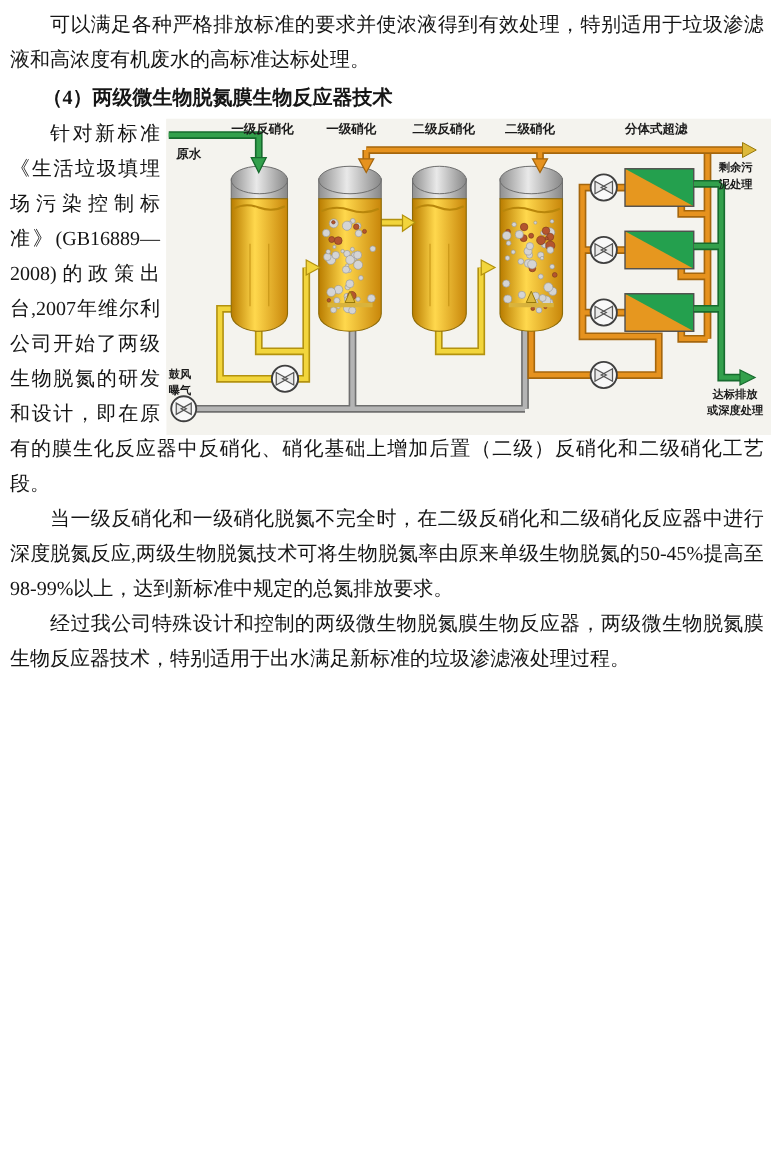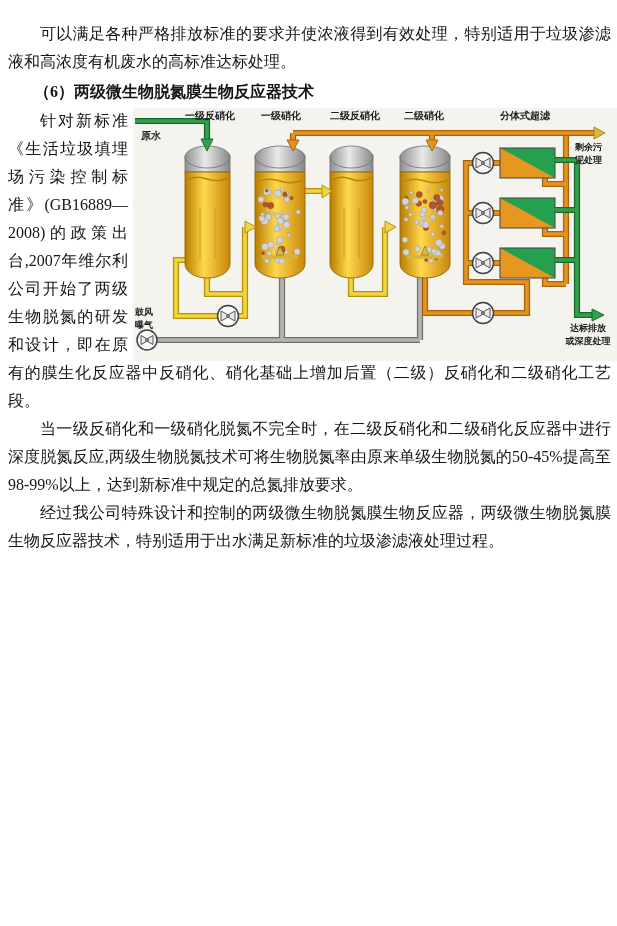--- a/index.html
+++ b/index.html
@@ -1,21 +1,21 @@
 <!DOCTYPE html>
 <html style="--diagram-bg: #f4f3ee; --pipe-green: #33a04c; --pipe-green-dark: #176b2e; --pipe-orange: #e6921e; --pipe-orange-dark: #a5660d; --pipe-yellow: #f2d53c; --pipe-yellow-dark: #b3920f; --pipe-gray: #b4b4b4; --pipe-gray-dark: #6f6f6f; --tank-gold: #f0ad00; --membrane-green: #24a04e; --membrane-orange: #e6971f;"><head>
 <meta charset="utf-8">
 <style>
   html,body{margin:0;padding:0;background:#ffffff;}
   body{
     width:617px;height:926px;overflow:hidden;
     font-family:"Liberation Serif","DejaVu Serif",serif;
     font-size:16px;line-height:28px;color:#151515;
   }
-  .page{padding-top:20px;}
+  .page{padding-top:7px;}
   .para{margin:0;padding:0 6px 0 8px;text-align:justify;text-indent:2em;}
   .heading{margin:1px 0;padding-left:34px;font-weight:bold;font-size:16px;line-height:29px;}
   .figure{
     float:right;width:484px;height:216px;margin:1px 0 8px 5px;
     background:var(--diagram-bg,#f4f3ee);
   }
   .figure svg{display:block;}
   
   .o{fill:none;stroke-width:6.2;stroke-linecap:butt;stroke-linejoin:miter;}
   .i{fill:none;stroke-width:3.6;stroke-linecap:butt;stroke-linejoin:miter;}
@@ -39,21 +39,21 @@
   .mod-frame{fill:none;stroke:#4d4d4d;stroke-width:1.1;}
   .dist-bar{stroke:#d9b33c;stroke-width:3.4;fill:none;}
 </style>
 </head>
 <body>
 
 <div class="page">
 
   <p class="para">可以满足各种严格排放标准的要求并使浓液得到有效处理，特别适用于垃圾渗滤液和高浓度有机废水的高标准达标处理。</p>
 
-  <h3 class="heading">（6）两级微生物脱氮膜生物反应器技术</h3>
+  <h3 class="heading">（4）两级微生物脱氮膜生物反应器技术</h3>
 
   <div>
 
     <div class="figure">
       <svg width="484" height="253" viewBox="0 0 484 253" xmlns="http://www.w3.org/2000/svg">
         <defs>
           <linearGradient id="gSilver" x1="0" y1="0" x2="1" y2="0">
             <stop offset="0" stop-color="#8f8f8f"></stop>
               <stop offset="0.45" stop-color="#e9e9e9"></stop>
               <stop offset="1" stop-color="#878787"></stop>

